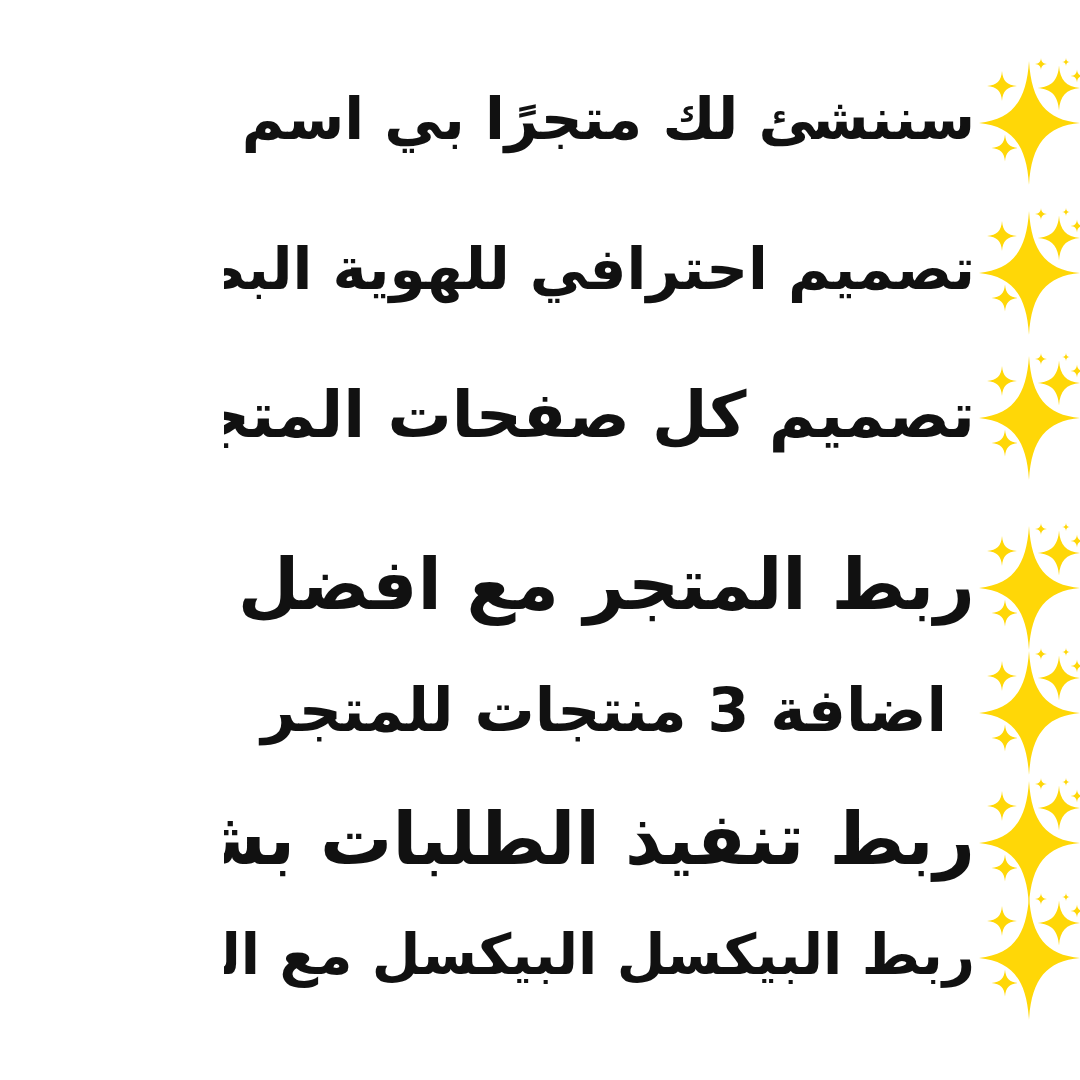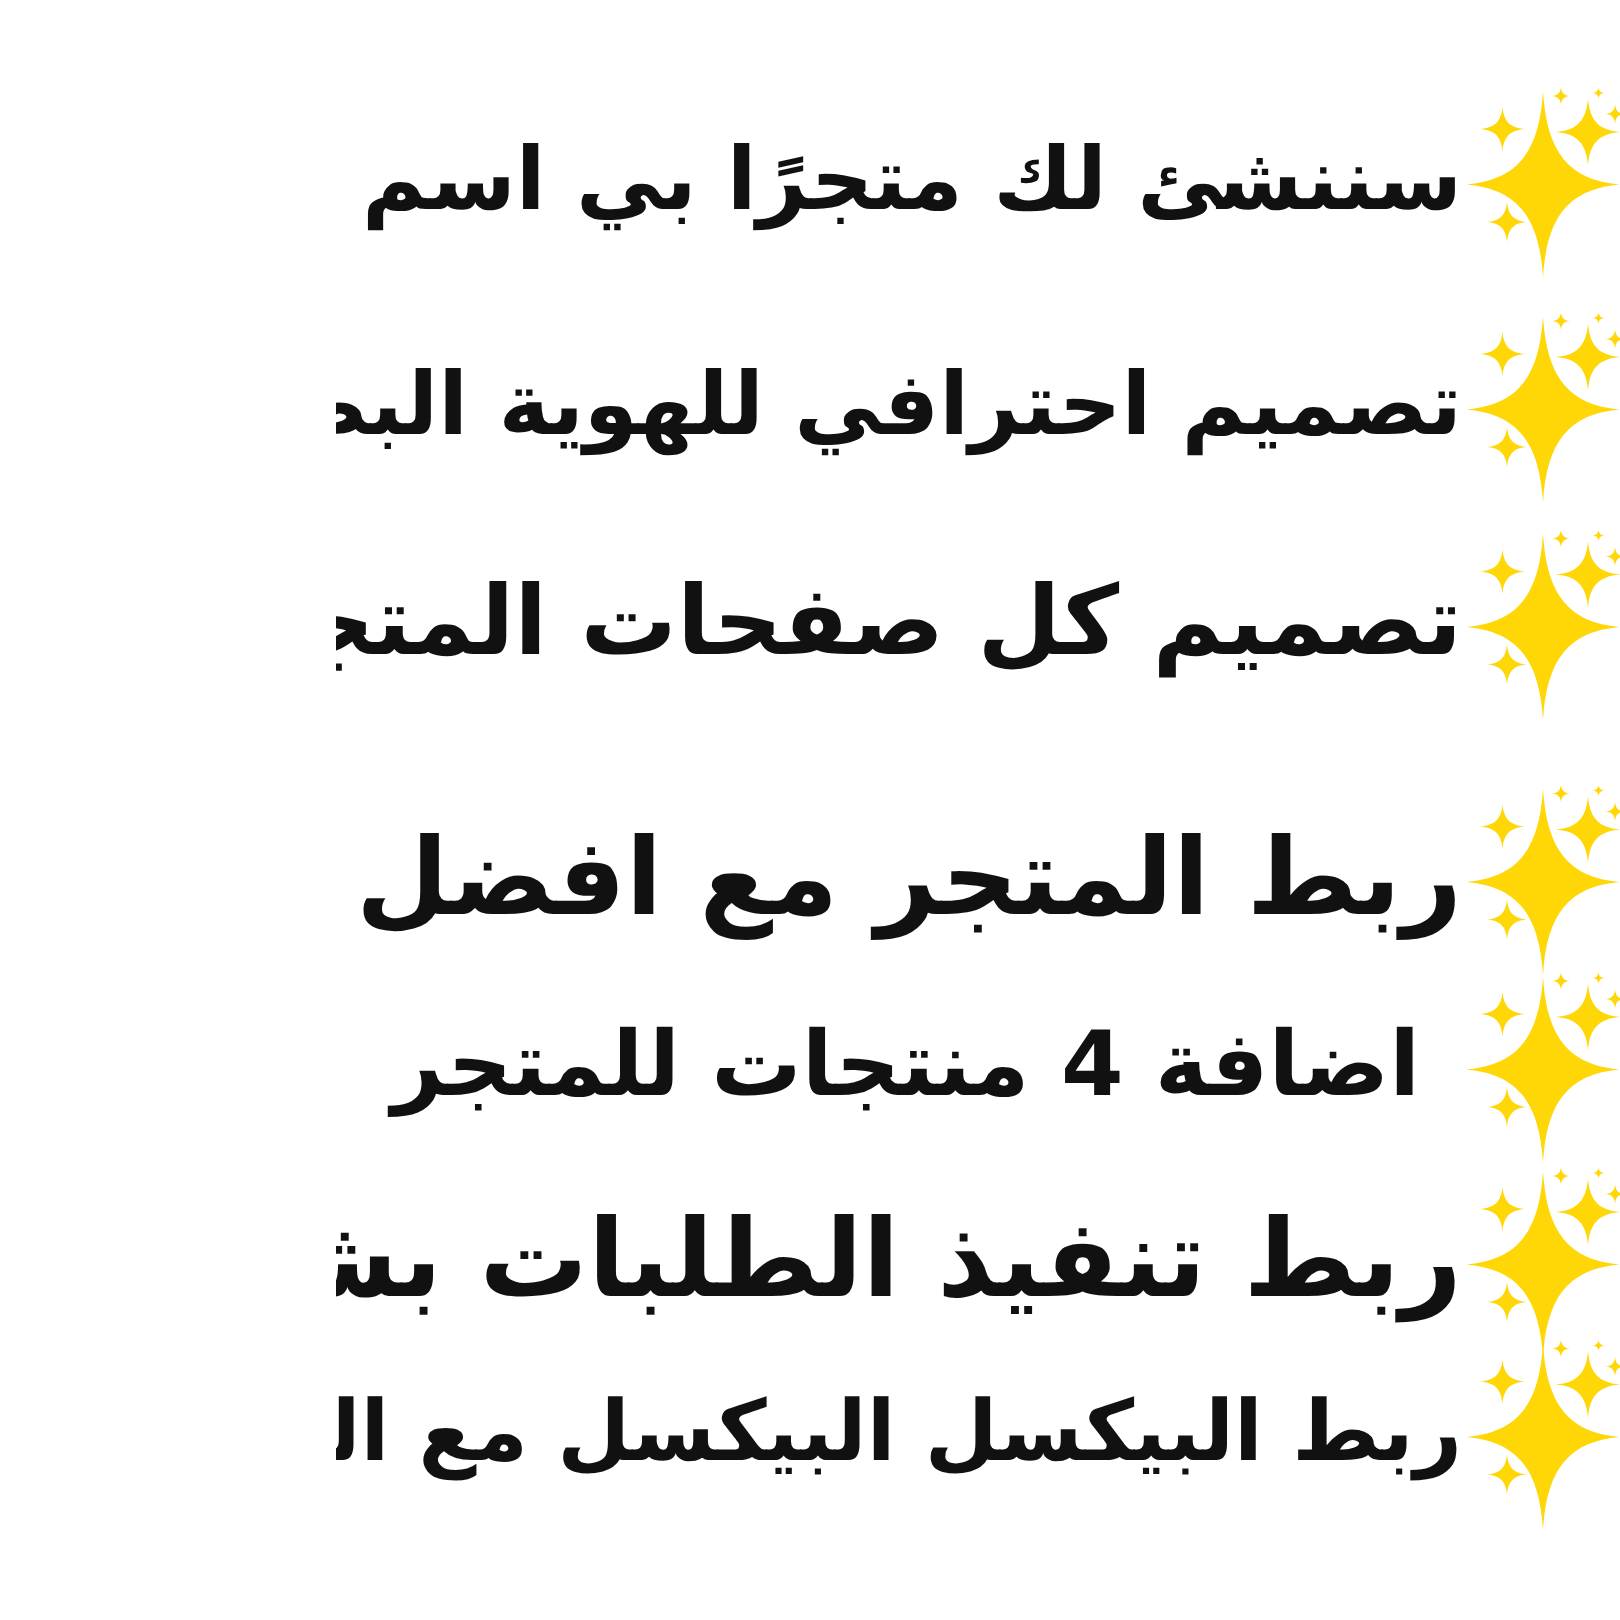--- a/index.html
+++ b/index.html
@@ -102,21 +102,21 @@
     <svg class="sparkle">
         <use href="#sparkle-cluster"></use>
       </svg>
     <div class="txt">ربط المتجر مع افضل الموردين</div>
   </div>
 
   <div class="row row-5">
     <svg class="sparkle">
         <use href="#sparkle-cluster"></use>
       </svg>
-    <div class="txt">اضافة 4 منتجات للمتجر</div>
+    <div class="txt">اضافة 3 منتجات للمتجر</div>
   </div>
 
   <div class="row row-6">
     <svg class="sparkle">
         <use href="#sparkle-cluster"></use>
       </svg>
     <div class="txt">ربط تنفيذ الطلبات بشكل تلقائي</div>
   </div>
 
   <div class="row row-7">

